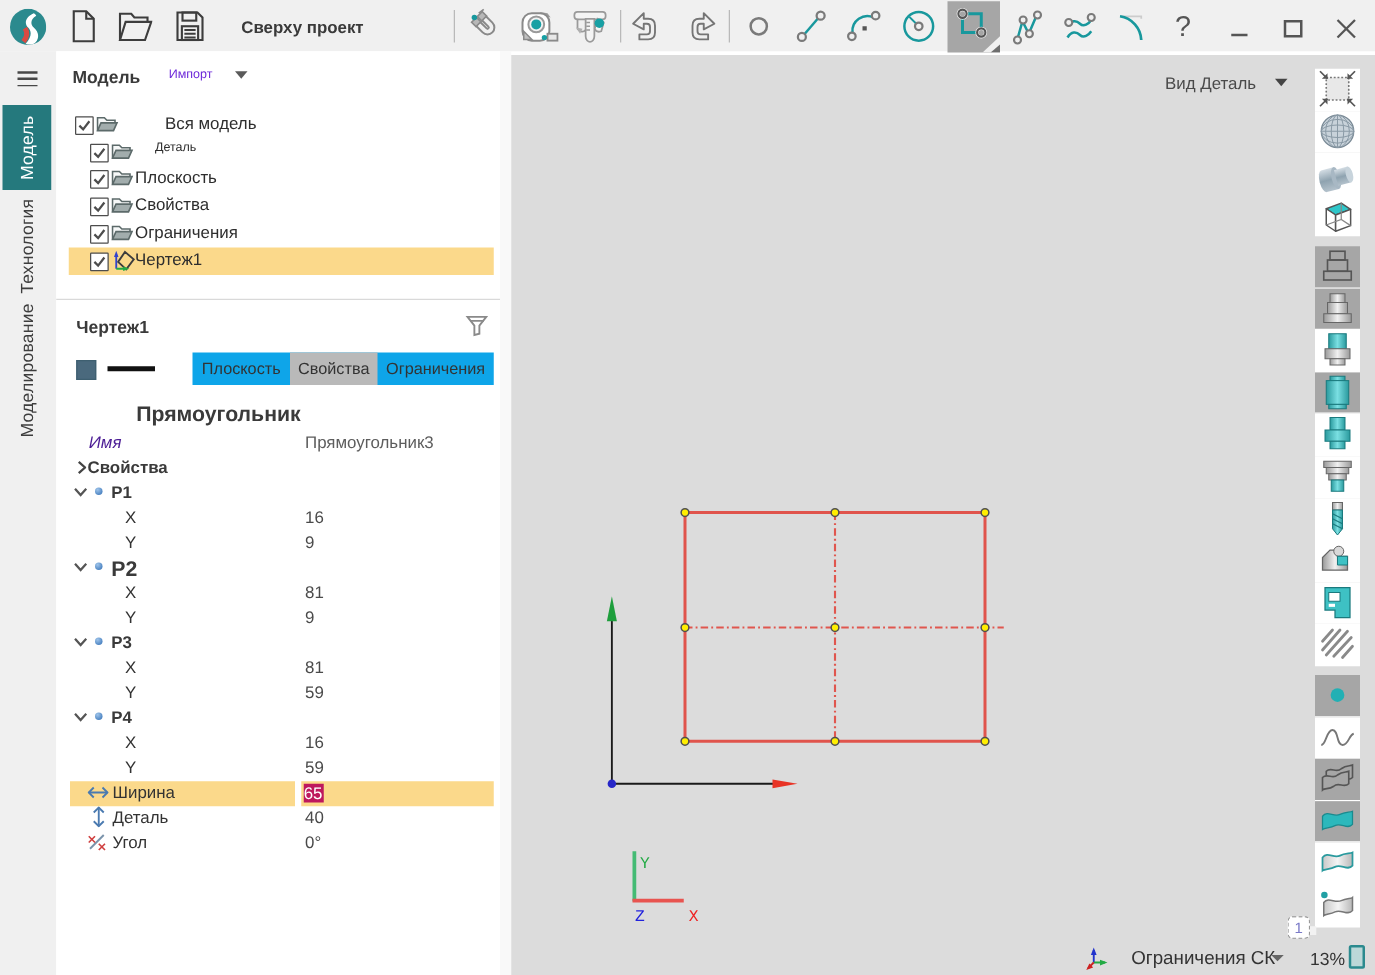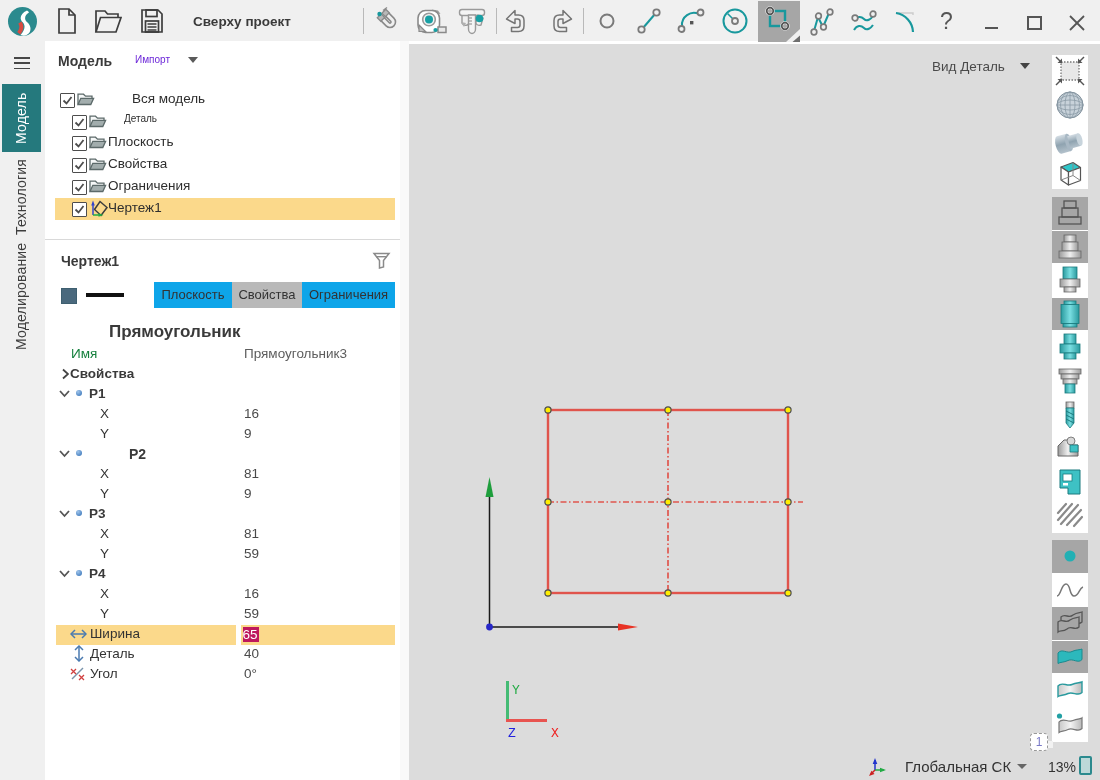--- a/index.html
+++ b/index.html
@@ -290,21 +290,21 @@
 </div>
 <div class="abs" style="left:61px;top:288px;width:16px;height:16px;background:#4a697d;border:1px solid #3e5f70;box-sizing:border-box;"></div>
 <div class="abs" style="left:86px;top:293px;width:38px;height:4px;background:#111;"></div>
 <div class="abs" style="left:154px;top:282px;width:241px;height:26px;background:#0ea5e9;font-size:13px;color:#333;">
   <div style="position:absolute;left:0;top:0;width:78px;height:26px;line-height:26px;text-align:center;">Плоскость</div>
   <div style="position:absolute;left:78px;top:0;width:70px;height:26px;line-height:26px;text-align:center;background:#b9b9b9;">Свойства</div>
   <div style="position:absolute;left:148px;top:0;width:93px;height:26px;line-height:26px;text-align:center;">Ограничения</div>
 </div>
 <div class="abs" style="left:61px;top:322px;font-size:17px;font-weight:bold;color:#3a3a3a;margin-left:48px;">Прямоугольник</div>
 <div id="props">
-    <div class="abs" style="left:71px;top:346px;font-size:13.5px;color:#15803d;">Имя</div>
+    <div class="abs" style="left:71px;top:346px;font-size:13.5px;color:#4c1d95;font-style:italic;">Имя</div>
     <div class="abs" style="left:244px;top:346px;font-size:13.5px;color:#5d5d5d;">Прямоугольник3</div>
     <div class="abs" style="left:61px;top:368px;">
       <svg width="8" height="12">
         <path d="M2 1.5 L7 6 L2 10.5" fill="none" stroke="#444" stroke-width="1.8"></path>
       </svg>
     </div>
     <div class="abs" style="left:70px;top:366px;font-size:13.5px;font-weight:bold;color:#3a3a3a;">Свойства</div>
     <div class="abs" style="left:58px;top:387px;">
       <svg width="13" height="13">
         <path d="M2 4 L6.5 9 L11 4" fill="none" stroke="#555" stroke-width="1.8"></path>
@@ -315,21 +315,21 @@
     <div class="abs" style="left:100px;top:406px;font-size:13.5px;color:#333;">X</div>
     <div class="abs" style="left:244px;top:406px;font-size:13.5px;color:#4a4a4a;">16</div>
     <div class="abs" style="left:100px;top:426px;font-size:13.5px;color:#333;">Y</div>
     <div class="abs" style="left:244px;top:426px;font-size:13.5px;color:#4a4a4a;">9</div>
     <div class="abs" style="left:58px;top:447px;">
       <svg width="13" height="13">
         <path d="M2 4 L6.5 9 L11 4" fill="none" stroke="#555" stroke-width="1.8"></path>
       </svg>
     </div>
     <div class="abs" style="left:76px;top:450px;width:6px;height:6px;border-radius:3px;background:radial-gradient(circle at 35% 30%,#9fc4ea,#2e6db4);"></div>
-    <div class="abs" style="left:89px;top:446px;font-size:14px;font-weight:bold;color:#3a3a3a;margin-left:40px;">P2</div>
+    <div class="abs" style="left:89px;top:446px;font-size:17px;font-weight:bold;color:#3a3a3a;">P2</div>
     <div class="abs" style="left:100px;top:466px;font-size:13.5px;color:#333;">X</div>
     <div class="abs" style="left:244px;top:466px;font-size:13.5px;color:#4a4a4a;">81</div>
     <div class="abs" style="left:100px;top:486px;font-size:13.5px;color:#333;">Y</div>
     <div class="abs" style="left:244px;top:486px;font-size:13.5px;color:#4a4a4a;">9</div>
     <div class="abs" style="left:58px;top:507px;">
       <svg width="13" height="13">
         <path d="M2 4 L6.5 9 L11 4" fill="none" stroke="#555" stroke-width="1.8"></path>
       </svg>
     </div>
     <div class="abs" style="left:76px;top:510px;width:6px;height:6px;border-radius:3px;background:radial-gradient(circle at 35% 30%,#9fc4ea,#2e6db4);"></div>
@@ -351,21 +351,21 @@
     <div class="abs" style="left:244px;top:606px;font-size:13.5px;color:#4a4a4a;">59</div>
     <div class="abs" style="left:56px;top:625px;width:180px;height:20px;background:#fbd98b;"></div>
     <div class="abs" style="left:241px;top:625px;width:154px;height:20px;background:#fbd98b;"></div>
     <div class="abs" style="left:70px;top:627px;">
       <svg width="17" height="14">
         <path d="M1 7 L16 7" stroke="#4a7ab0" stroke-width="1.5"></path>
         <path d="M5 3 L1 7 L5 11 M12 3 L16 7 L12 11" fill="none" stroke="#4a7ab0" stroke-width="1.5"></path>
       </svg>
     </div>
     <div class="abs" style="left:90px;top:626px;font-size:13.5px;color:#333;">Ширина</div>
-    <div class="abs" style="left:242.5px;top:627px;width:16px;height:15px;font-size:13.5px;line-height:15px;color:#fff;background:#be185d;text-align:left;">65</div>
+    <div class="abs" style="left:242.5px;top:627px;width:16px;height:15px;font-size:13.5px;line-height:15px;color:#fff;background:#be185d;text-align:center;">65</div>
     <div class="abs" style="left:73px;top:645px;">
       <svg width="12" height="17">
         <path d="M6 1 L6 16" stroke="#4a7ab0" stroke-width="1.5"></path>
         <path d="M2 5 L6 1 L10 5 M2 12 L6 16 L10 12" fill="none" stroke="#4a7ab0" stroke-width="1.5"></path>
       </svg>
     </div>
     <div class="abs" style="left:90px;top:646px;font-size:13.5px;color:#333;">Деталь</div>
     <div class="abs" style="left:244px;top:646px;font-size:13.5px;color:#4a4a4a;">40</div>
     <div class="abs" style="left:70px;top:666px;">
       <svg width="16" height="15">
@@ -611,16 +611,16 @@
 <div class="abs" style="left:868px;top:757px;">
 <svg width="20" height="20" viewBox="0 0 20 20">
 <line x1="7" y1="13" x2="7" y2="3" stroke="#2233cc" stroke-width="1.5"></line>
 <polygon points="7,1 4.7,7 9.3,7" fill="#2233cc"></polygon>
 <line x1="7" y1="13" x2="16" y2="13" stroke="#22aa44" stroke-width="1.5"></line>
 <polygon points="18,13 12,10.7 12,15.3" fill="#22aa44"></polygon>
 <line x1="7" y1="13" x2="2.5" y2="17.5" stroke="#cc2222" stroke-width="1.5"></line>
 <polygon points="1,19 6.5,17 3.5,13.8" fill="#cc2222"></polygon>
 </svg>
 </div>
-<div class="abs" style="left:905px;top:758px;font-size:15px;color:#333;">Глобальная СК</div>
+<div class="abs" style="left:905px;top:758px;font-size:15px;color:#333;">Ограничения СК</div>
 <div class="abs" style="left:1017px;top:764px;width:0;height:0;border-left:5px solid transparent;border-right:5px solid transparent;border-top:5.5px solid #666;"></div>
 <div class="abs" style="left:1048px;top:759px;font-size:14px;color:#333;">13%</div>
 <div class="abs" style="left:1079px;top:756px;width:9px;height:15px;background:#bcd8d8;border:2.5px solid #2b8a8e;border-radius:2px;"></div>
 
 </body></html>

